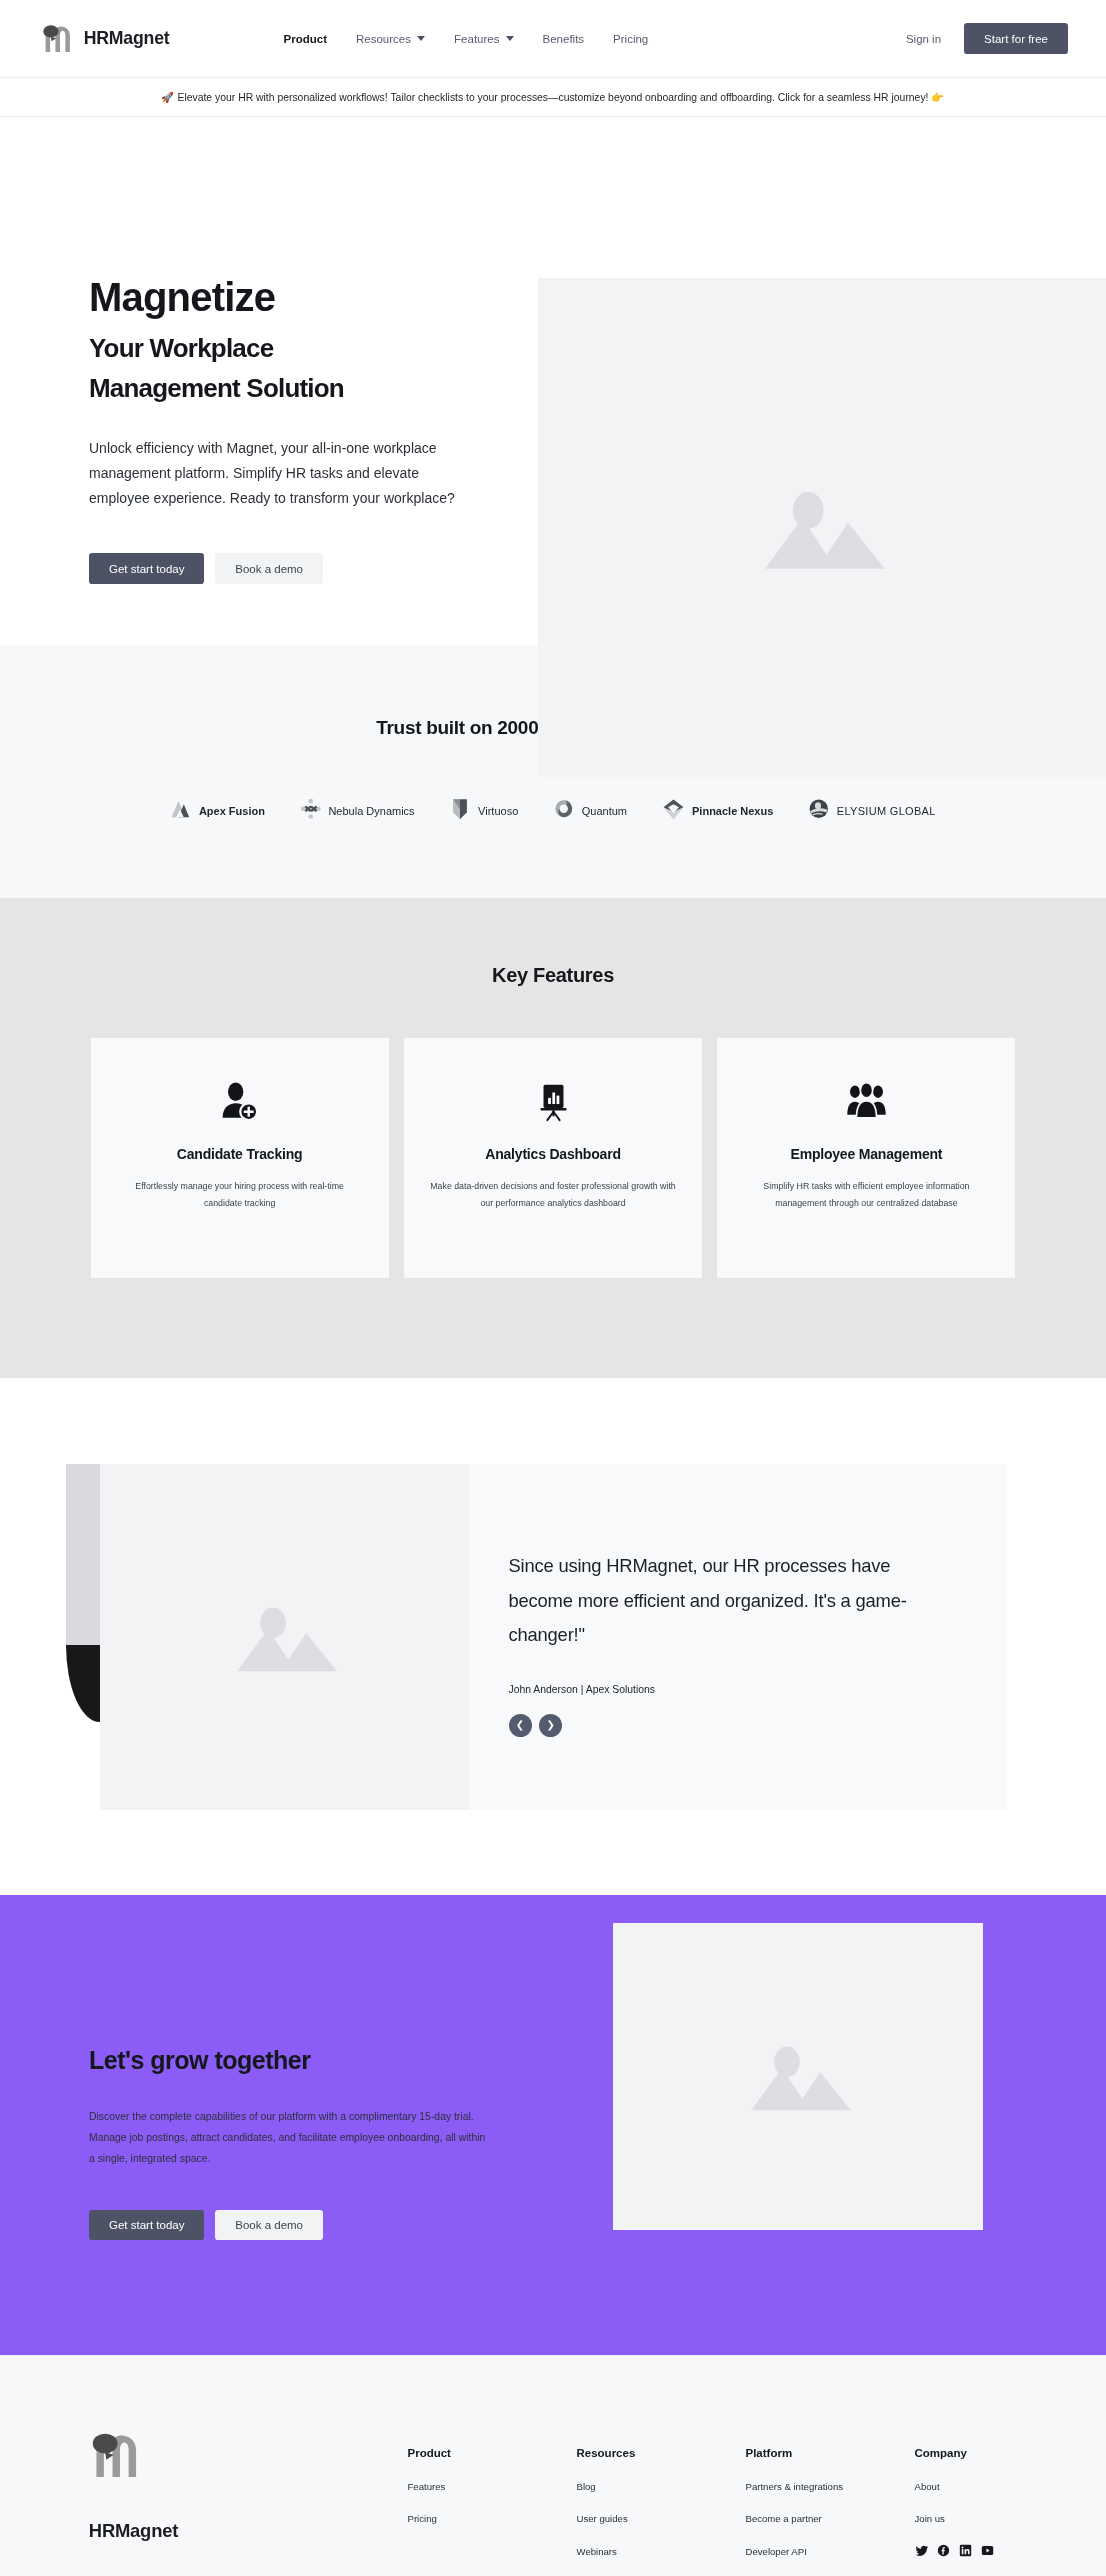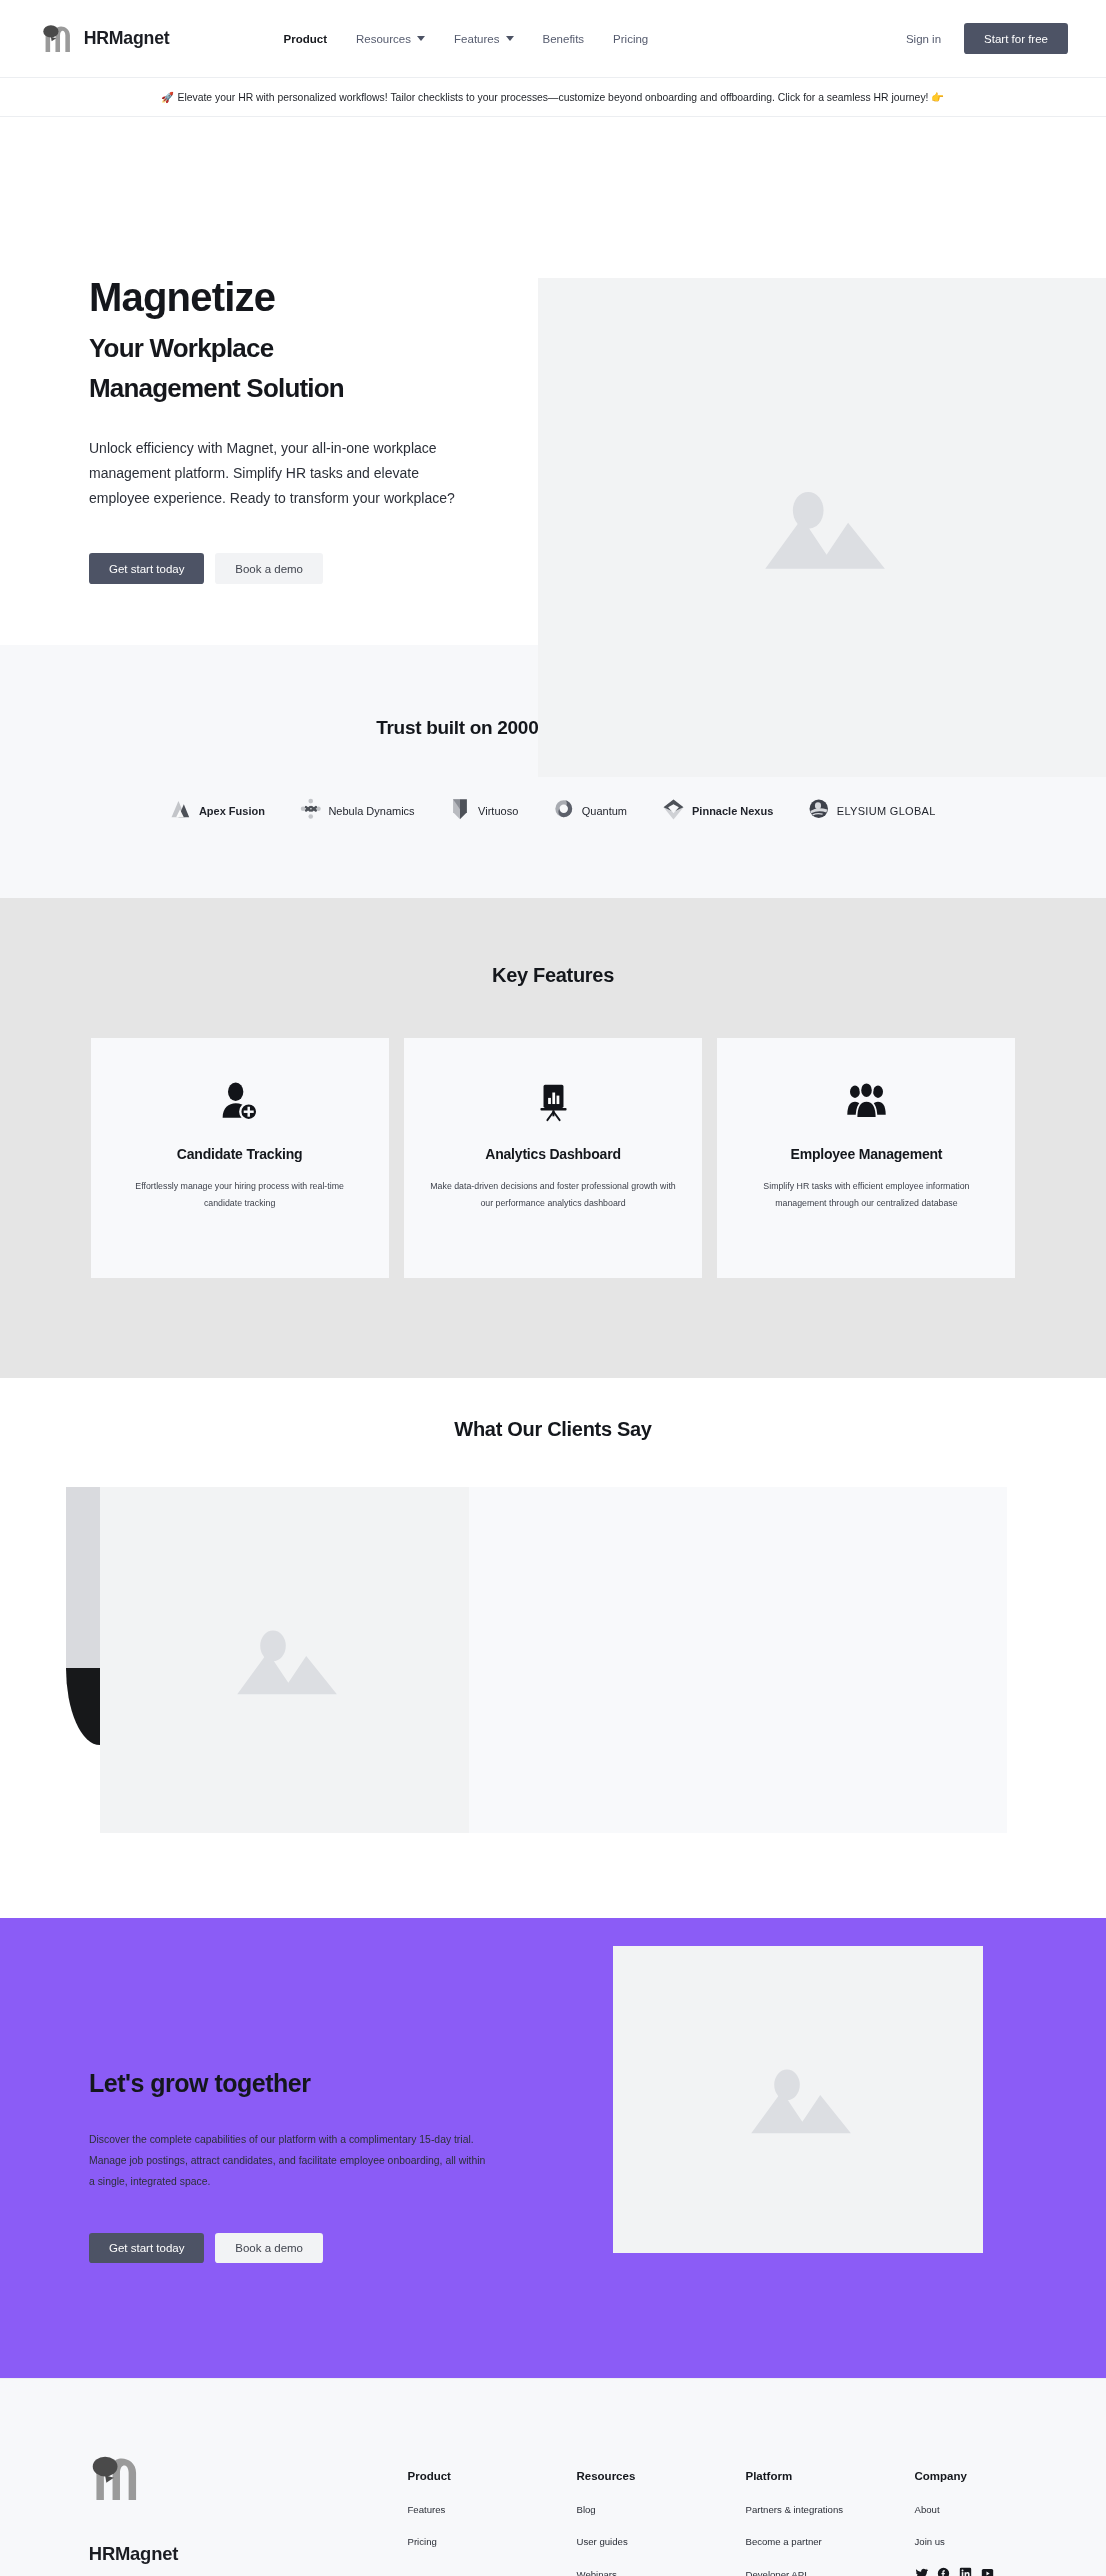--- a/index.html
+++ b/index.html
@@ -401,29 +401,36 @@
           </svg>
         </div>
         <h3 class="card-title">Employee Management</h3>
         <p class="card-desc">Simplify HR tasks with efficient employee information management through our centralized database</p>
       </div>
 
     </div>
   </section>
 
   <section class="testi-wrap">
-    <h2 class="section-title">What Our Clients Say</h2>
     <div class="testi-panel">
       <div class="testi-deco"></div>
       <div class="testi-img">
         <div class="ph">
           <svg width="115" height="85" viewBox="0 0 180 130">
             <ellipse cx="72" cy="42" rx="20" ry="24" fill="#dcdee2"></ellipse>
             <path d="M16 118 L64 52 L96 100 L124 58 L172 118 Z" fill="#dcdee2"></path>
           </svg>
+        </div>
+      </div>
+      <div class="testi-body">
+        <p class="testi-quote">Since using HRMagnet, our HR processes have become more efficient and organized. It's a game-changer!"</p>
+        <p class="testi-author">John Anderson | Apex Solutions</p>
+        <div class="testi-nav">
+          <button class="arrow-btn">❮</button>
+          <button class="arrow-btn">❯</button>
         </div>
       </div>
     </div>
   </section>
 
   <section class="grow">
     <div class="grow-left">
       <h2 class="grow-h2">Let's grow together</h2>
       <p class="grow-p">Discover the complete capabilities of our platform with a complimentary 15-day trial. Manage job postings, attract candidates, and facilitate employee onboarding, all within a single, integrated space.</p>
       <div class="grow-btns">

